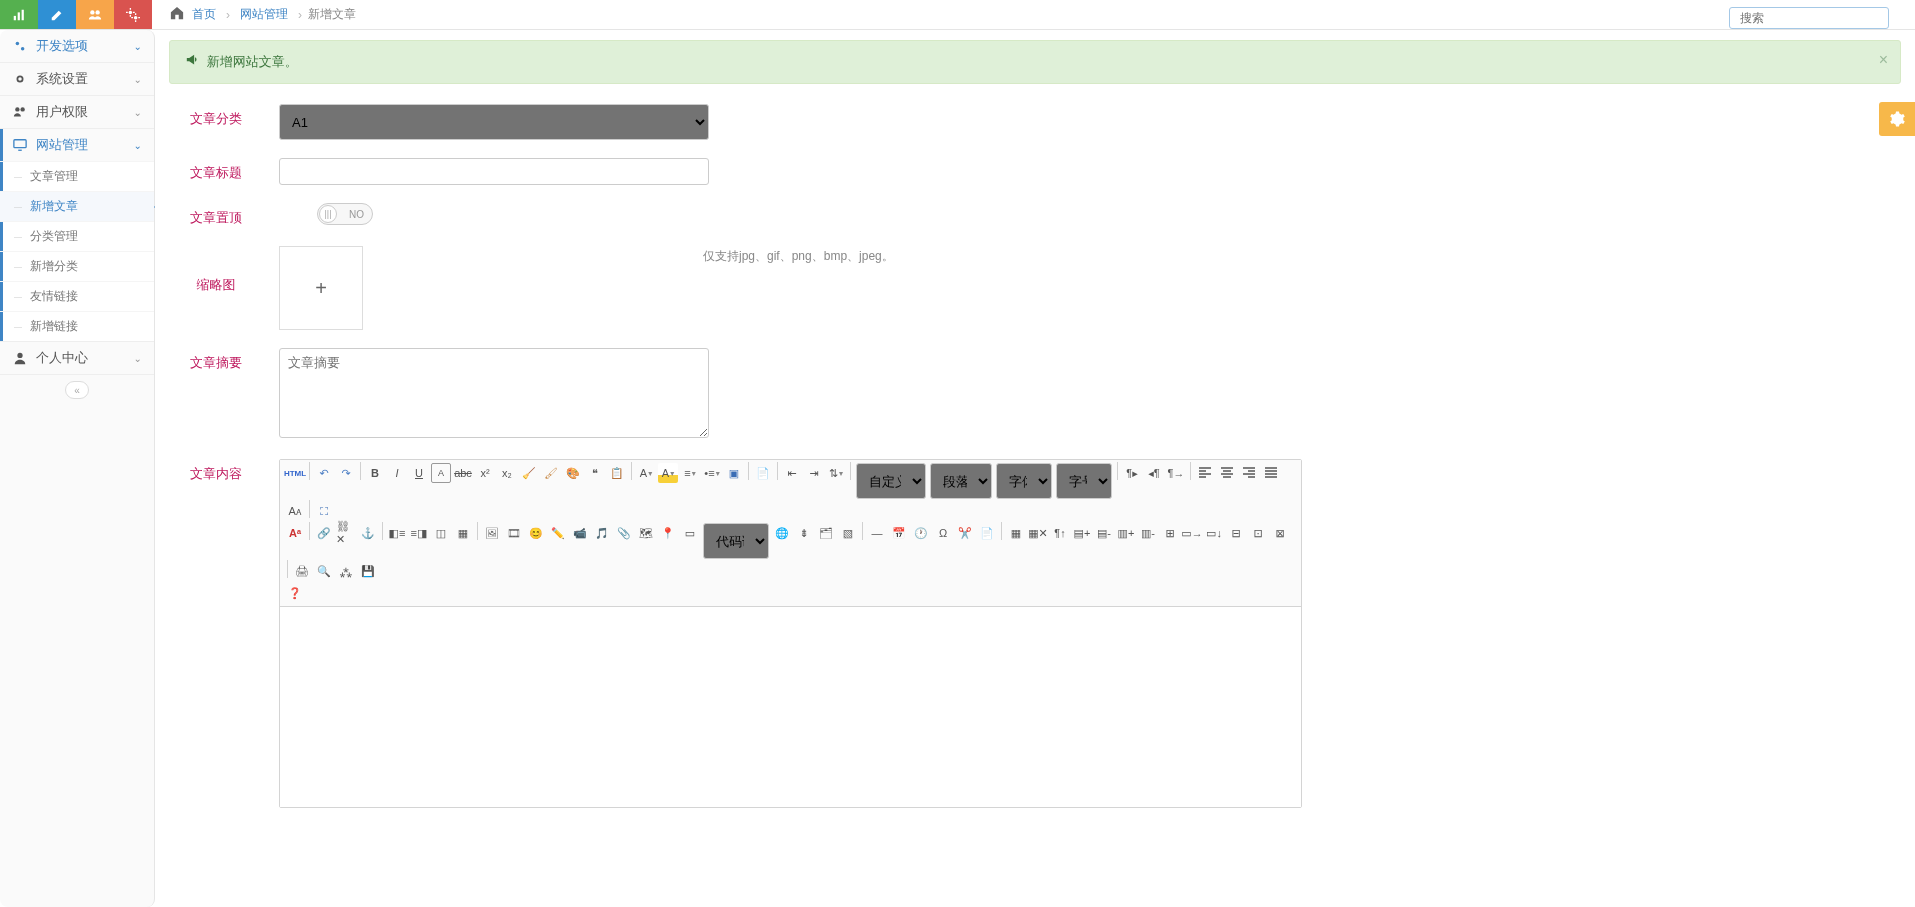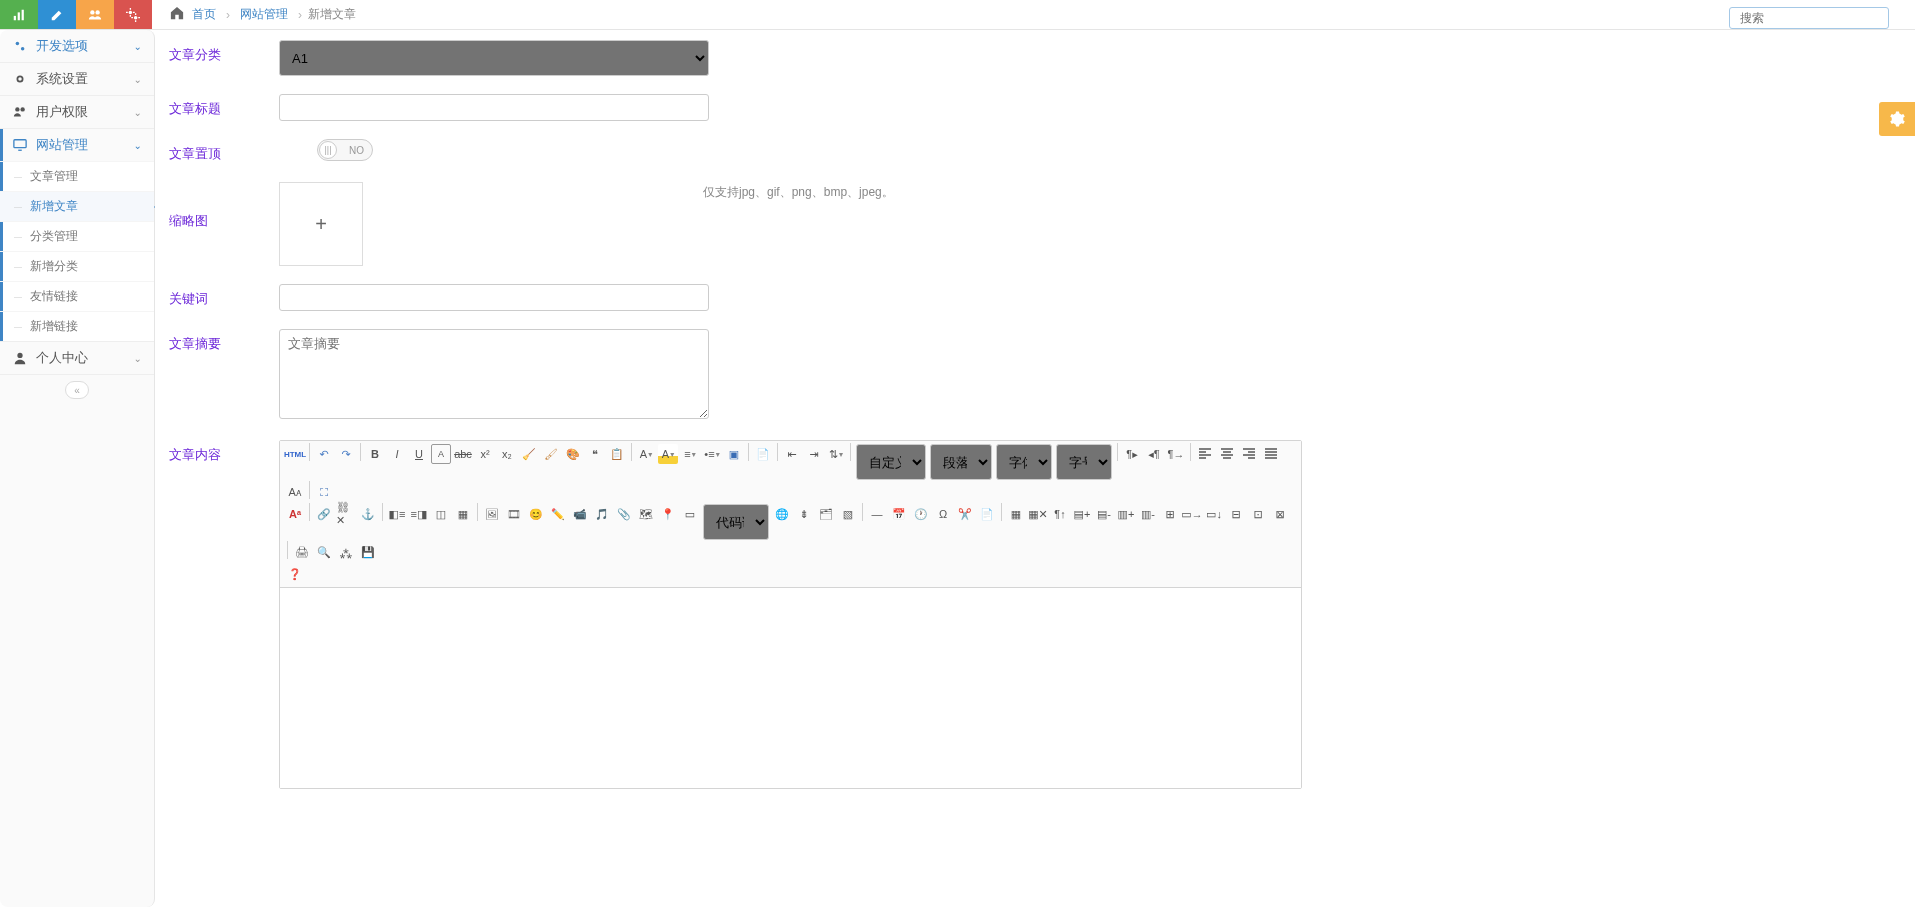--- a/index.html
+++ b/index.html
@@ -45,21 +45,21 @@
 .sidebar-section.open { position: relative; }
 
 
 .main { flex: 1; background: #fff; padding: 10px 14px; overflow: auto; position: relative; }
 .alert { background: #dff0d8; border: 1px solid #d6e9c6; color: #3c763d; padding: 12px 16px; border-radius: 3px; margin-bottom: 20px; position: relative; font-size: 13px; }
 .alert .close { position: absolute; right: 12px; top: 10px; color: #9cbb9c; cursor: pointer; font-size: 16px; }
 .alert .bullhorn { margin-right: 4px; }
 
 .form { max-width: 1360px; }
 .form-row { display: flex; align-items: flex-start; margin-bottom: 18px; }
-.form-label { width: 110px; text-align: left; padding-right: 16px; color: #6d28d9; font-size: 13px; padding-top: 6px; font-family: Liberation Serif, serif; }
+.form-label { width: 110px; text-align: center; padding-right: 16px; color: #be185d; font-size: 13px; padding-top: 6px; font-family: Liberation Serif, serif; }
 .form-control { flex: 1; }
 .form-control input[type=text], .form-control select, .form-control textarea { width: 430px; border: 1px solid #ccc; border-radius: 3px; padding: 5px 8px; font-size: 13px; font-family: inherit; outline: none; }
 .form-control select { height: 36px; background: #737373; }
 .form-control textarea { height: 90px; resize: both; }
 .help-text { font-size: 12px; color: #888; margin-left: 340px; margin-top: 2px; }
 
 
 .toggle { display: inline-flex; align-items: center; width: 56px; height: 22px; border: 1px solid #ccc; border-radius: 11px; background: #f7f7f7; position: relative; cursor: pointer; }
 .toggle-handle { width: 18px; height: 18px; background: #fff; border: 1px solid #ccc; border-radius: 9px; position: absolute; left: 1px; top: 1px; display: flex; align-items: center; justify-content: center; font-size: 9px; color: #aaa; }
 .toggle-label { position: absolute; right: 8px; font-size: 10px; color: #999; }
@@ -210,20 +210,29 @@
             </svg>
           </span>
         <span>个人中心</span>
         <span class="chevron">⌄</span>
       </div>
     </div>
     <div class="sidebar-collapse">«</div>
   </div>
 
   <div class="main">
+    <div class="alert">
+      <span class="bullhorn">
+        <svg width="13" height="13" viewBox="0 0 16 16" fill="#3c763d">
+            <path d="M1 6v4h3l6 4V2L4 6H1zm12 2a3 3 0 00-2-2.8v5.6A3 3 0 0013 8z"></path>
+          </svg>
+      </span>
+      <span>新增网站文章。</span>
+      <span class="close">×</span>
+    </div>
 
     <div class="form">
       <div class="form-row">
         <div class="form-label">文章分类</div>
         <div class="form-control">
           <select>
             <option>A1</option>
           </select>
         </div>
       </div>
@@ -248,26 +257,20 @@
       <div class="form-row thumb-row">
         <div class="form-label">缩略图</div>
         <div class="form-control" style="display:flex;align-items:flex-start;">
           <div class="thumb-upload">
             <span class="plus">+</span>
           </div>
           <div class="help-text">仅支持jpg、gif、png、bmp、jpeg。</div>
         </div>
       </div>
 
-      <div class="form-row">
-        <div class="form-label">关键词</div>
-        <div class="form-control">
-          <input type="text" style="">
-        </div>
-      </div>
 
       <div class="form-row">
         <div class="form-label">文章摘要</div>
         <div class="form-control">
           <textarea placeholder="文章摘要" style=""></textarea>
         </div>
       </div>
 
       <div class="form-row">
         <div class="form-label">文章内容</div>

